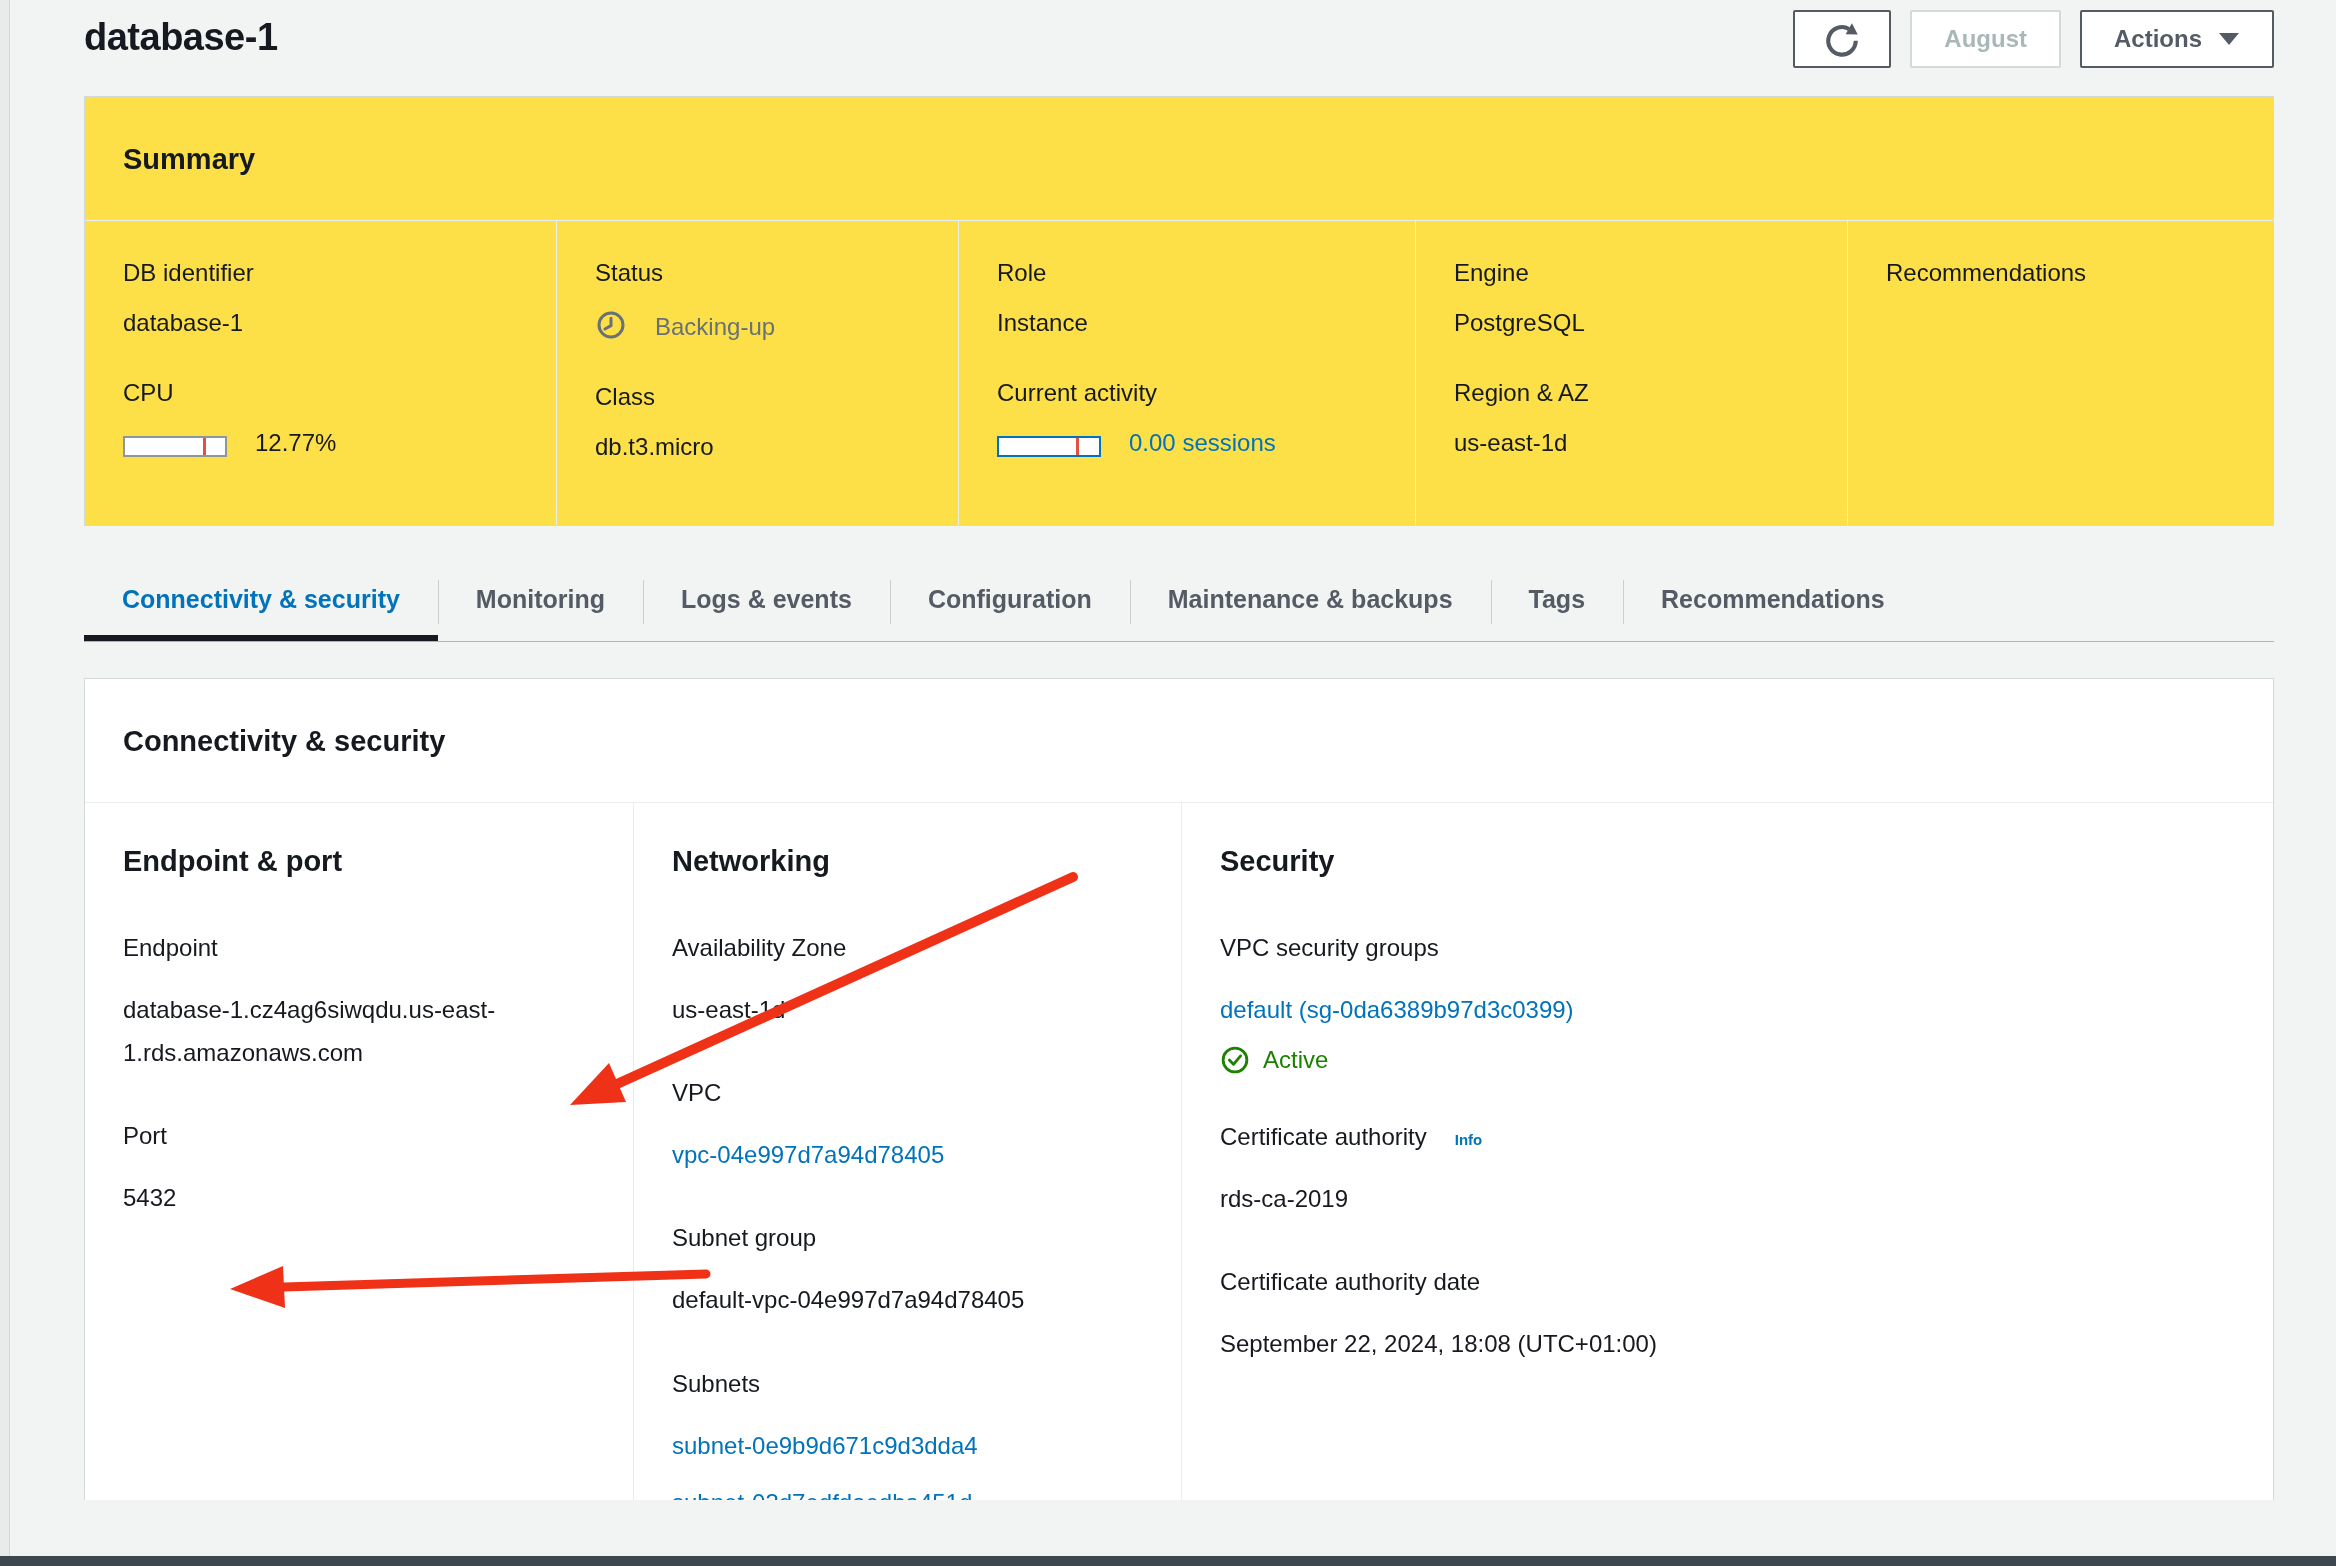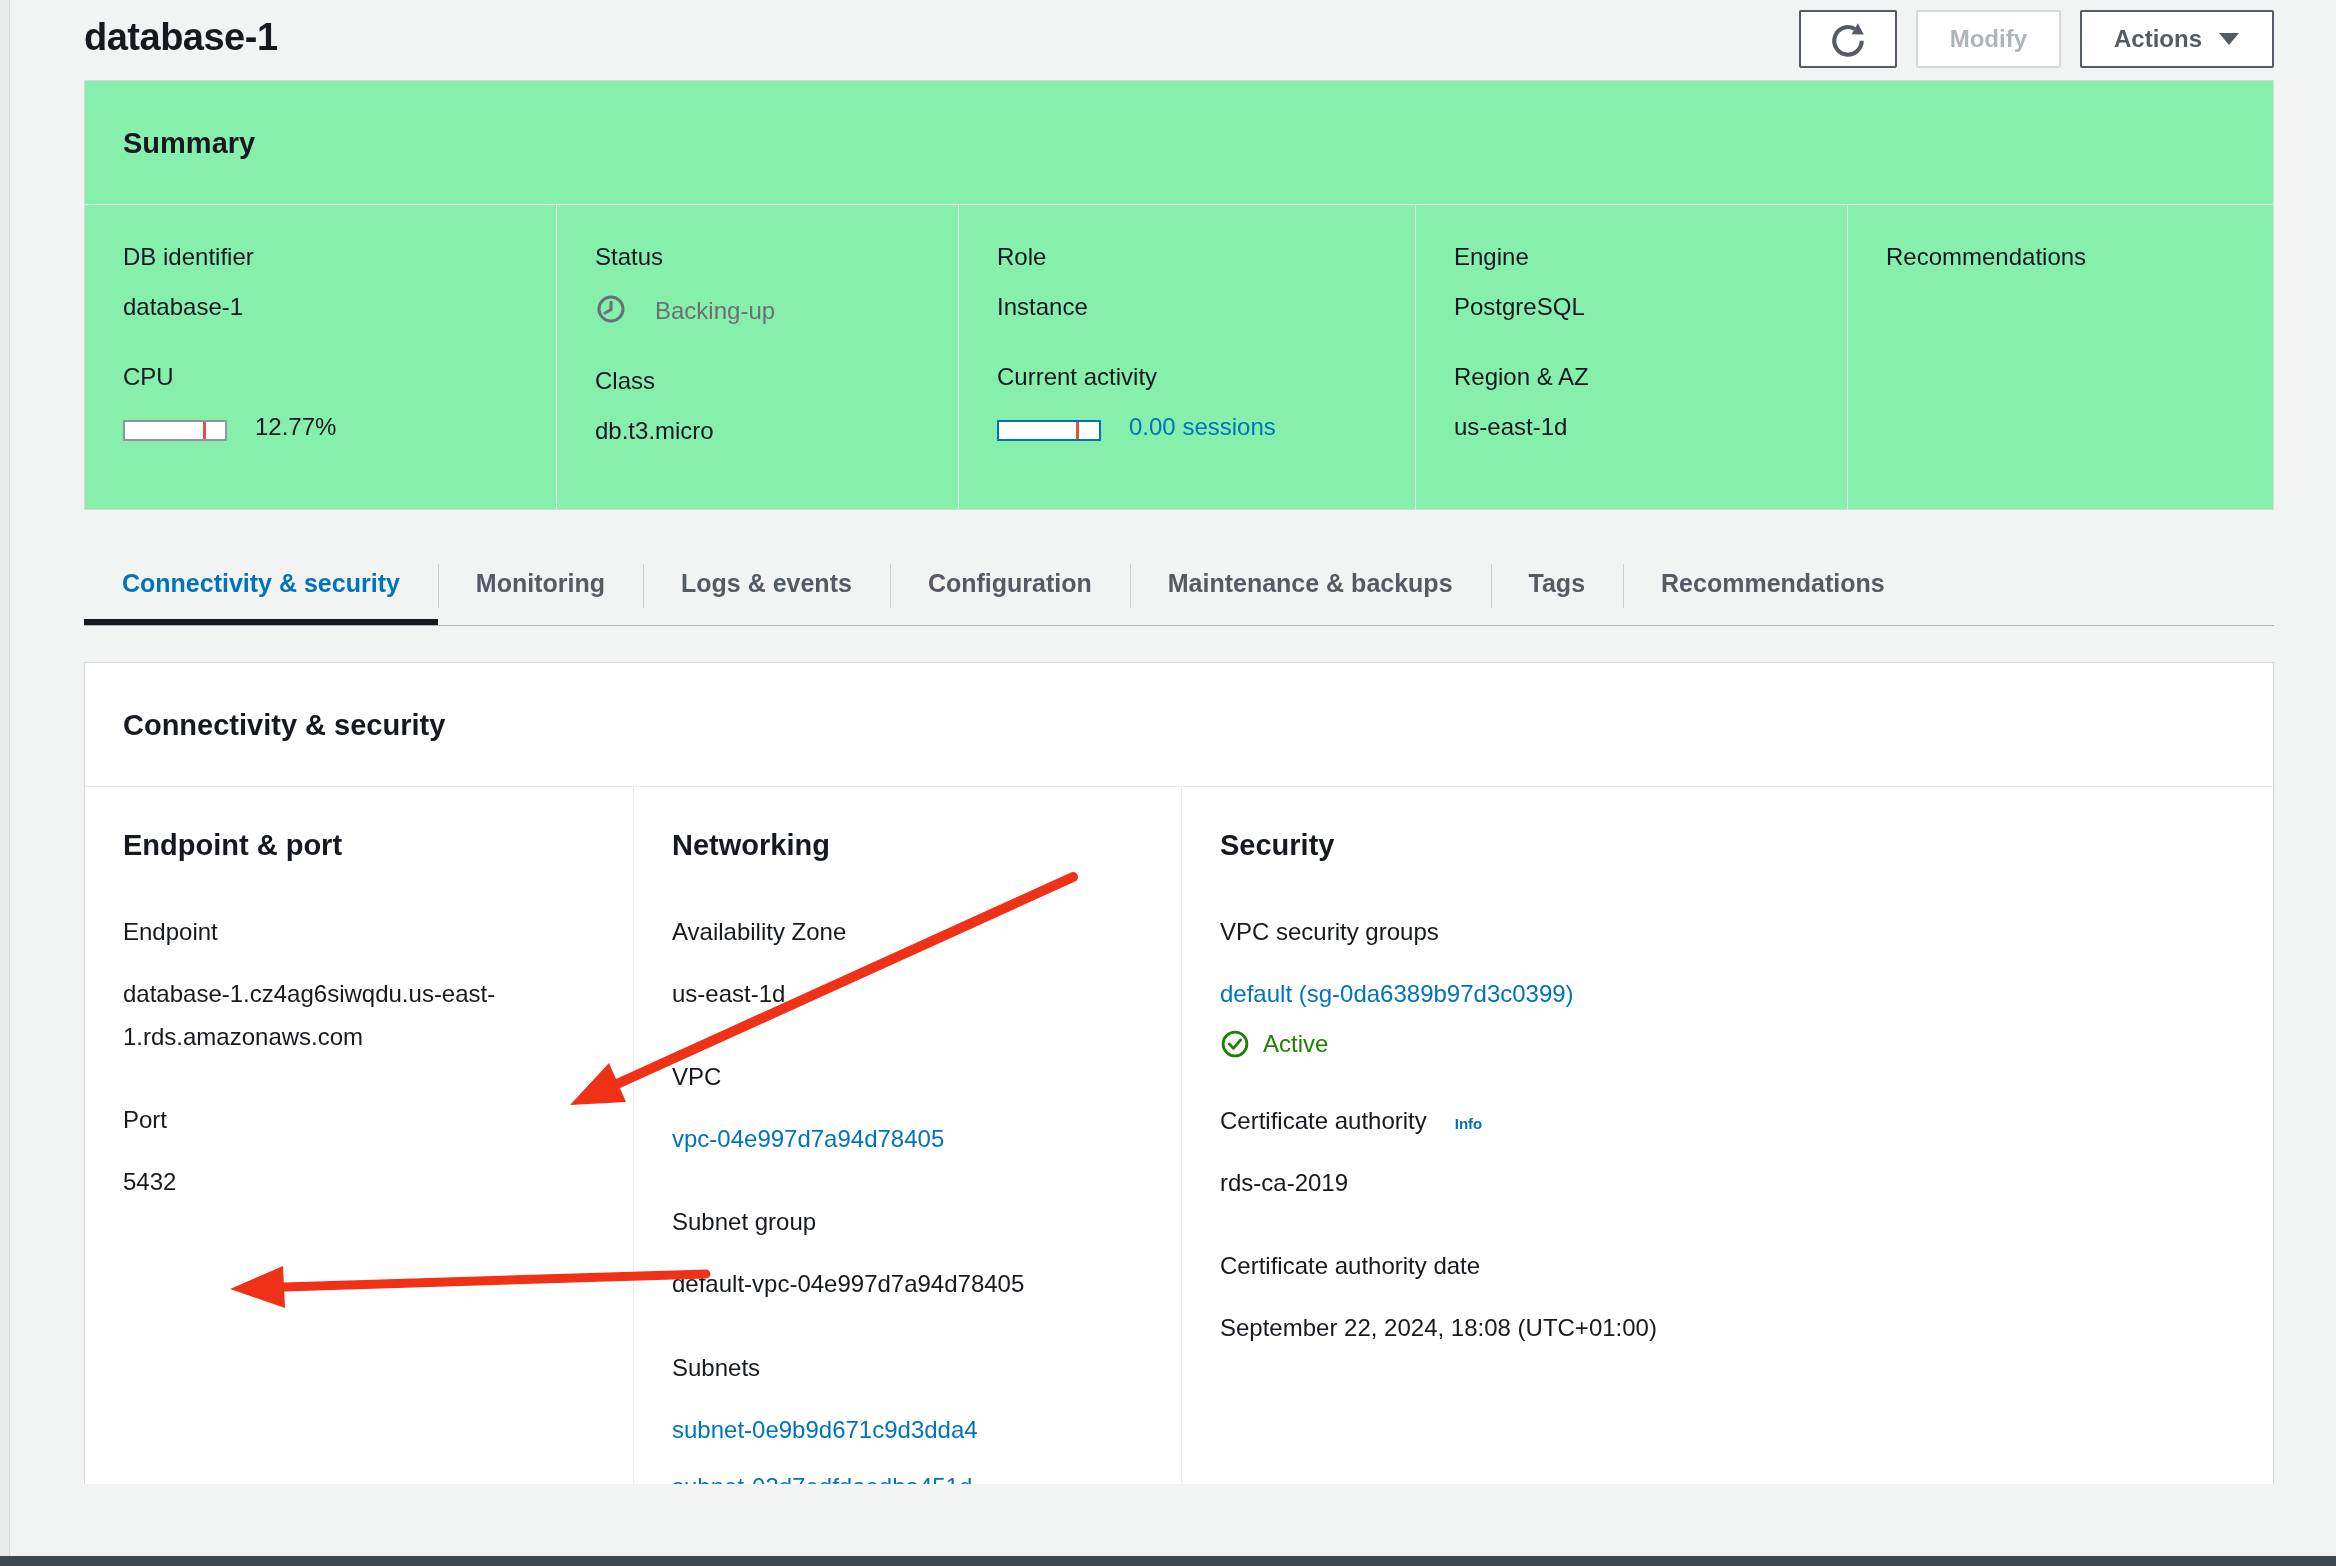--- a/index.html
+++ b/index.html
@@ -17,21 +17,21 @@
     padding:10px 62px 0 84px; }
   .page-title { font-size:38px; font-weight:700; margin:6px 0 0; letter-spacing:-0.5px; }
   .actions-row { display:flex; gap:19px; }
   .btn { height:58px; background:#fff; border:2px solid #545b64; border-radius:2px;
     font-size:24px; font-weight:700; color:#545b64; display:flex; align-items:center;
     justify-content:center; padding:0 32px; gap:16px; cursor:pointer; }
   .btn.icon-btn { width:98px; padding:0; }
   .btn.disabled { border-color:#d5d9d9; color:#aab7b8; cursor:default; }
 
   
-  .panel { margin:12px 62px 0 84px; background:#86efac; border:1px solid #d5d9d9; }
+  .panel { margin:28px 62px 0 84px; background:#fde047; border:1px solid #d5d9d9; }
   .panel-header { padding:46px 38px 44px; }
   .panel-header h2 { font-size:29px; font-weight:700; margin:0; }
 
   
   .summary-grid { display:grid; grid-template-columns:471px 402px 457px 432px 1fr;
     border-top:1px solid #eaeded; }
   .sum-col { padding:38px 38px 64px; }
   .sum-col + .sum-col { border-left:1px solid #eaeded; }
   .field-group { margin-bottom:42px; }
   .field-group:last-child { margin-bottom:0; }
@@ -91,21 +91,21 @@
   <div class="actions-row">
     <div class="btn icon-btn">
       <span class="icon">
         <svg width="44" height="44" viewBox="0 0 48 48">
           <path d="M 39 26 A 15 15 0 1 1 31.5 13" fill="none" stroke="#545b64" stroke-width="4.5"></path>
           <polygon points="41.2,19 28.0,18.9 34.8,6.8" fill="#545b64"></polygon>
         </svg>
       </span>
     </div>
     <div class="btn disabled">
-      <span>Modify</span>
+      <span>August</span>
     </div>
     <div class="btn">
       <span>Actions</span>
       <span class="icon">
         <svg width="22" height="16" viewBox="0 0 22 16">
             <polygon points="1,2 21,2 11,14" fill="#545b64"></polygon>
           </svg>
       </span>
     </div>
   </div>

